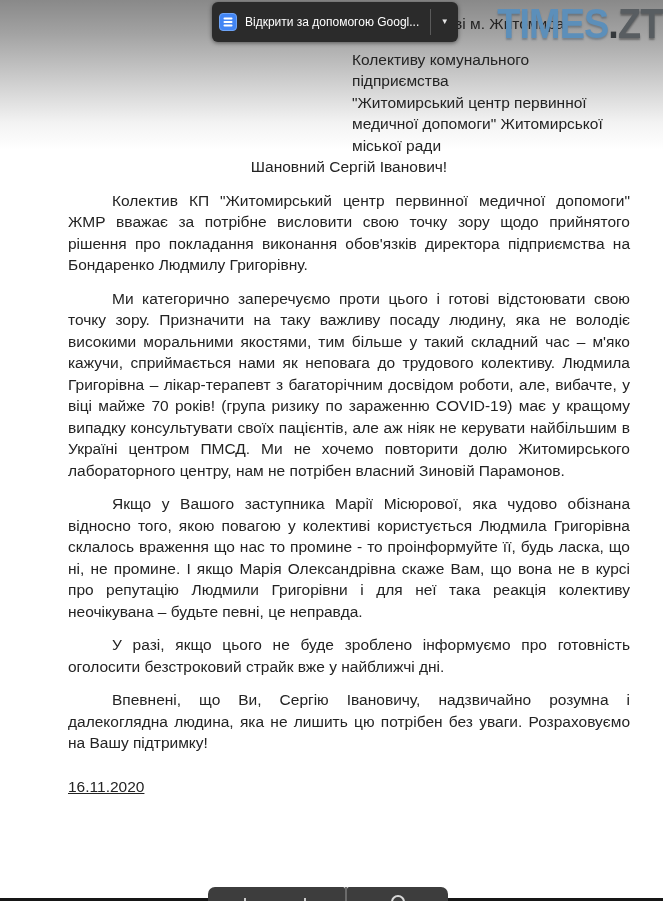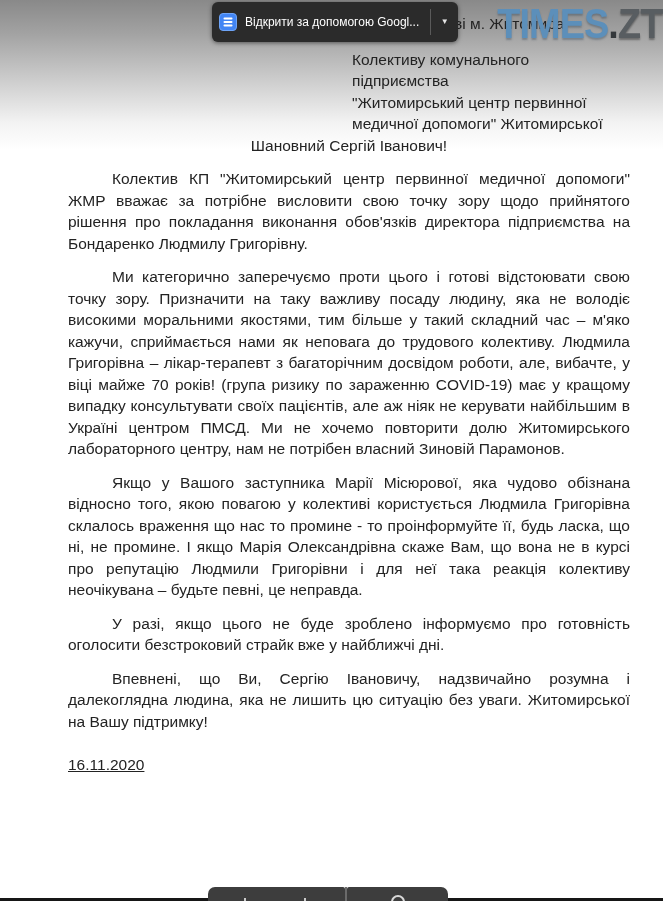--- a/index.html
+++ b/index.html
@@ -101,29 +101,30 @@
   <div class="page-content">
 
     <div class="recipient-block">
       <div>Міському голові м. Житомира</div>
     </div>
 
     <div class="org-block">
       <div>Колективу комунального підприємства</div>
       <div>"Житомирський центр первинної</div>
       <div>медичної допомоги" Житомирської</div>
+      <div>міської ради</div>
     </div>
 
     <div class="salutation">Шановний Сергій Іванович!</div>
 
     <p class="para">Колектив КП "Житомирський центр первинної медичної допомоги" ЖМР вважає за потрібне висловити свою точку зору щодо прийнятого рішення про покладання виконання обов'язків директора підприємства на Бондаренко Людмилу Григорівну.</p>
     <p class="para">Ми категорично заперечуємо проти цього і готові відстоювати свою точку зору. Призначити на таку важливу посаду людину, яка не володіє високими моральними якостями, тим більше у такий складний час – м'яко кажучи, сприймається нами як неповага до трудового колективу. Людмила Григорівна – лікар-терапевт з багаторічним досвідом роботи, але, вибачте, у віці майже 70 років! (група ризику по зараженню COVID-19) має у кращому випадку консультувати своїх пацієнтів, але аж ніяк не керувати найбільшим в Україні центром ПМСД. Ми не хочемо повторити долю Житомирського лабораторного центру, нам не потрібен власний Зиновій Парамонов.</p>
     <p class="para">Якщо у Вашого заступника Марії Місюрової, яка чудово обізнана відносно того, якою повагою у колективі користується Людмила Григорівна склалось враження що нас то промине - то проінформуйте її, будь ласка, що ні, не промине. І якщо Марія Олександрівна скаже Вам, що вона не в курсі про репутацію Людмили Григорівни і для неї така реакція колективу неочікувана – будьте певні, це неправда.</p>
     <p class="para">У разі, якщо цього не буде зроблено інформуємо про готовність оголосити безстроковий страйк вже у найближчі дні.</p>
-    <p class="para">Впевнені, що Ви, Сергію Івановичу, надзвичайно розумна і далекоглядна людина, яка не лишить цю ситуацію без уваги. Житомирської на Вашу підтримку!</p>
+    <p class="para">Впевнені, що Ви, Сергію Івановичу, надзвичайно розумна і далекоглядна людина, яка не лишить цю потрібен без уваги. Розраховуємо на Вашу підтримку!</p>
 
     <div class="letter-date">16.11.2020</div>
 
   </div>
 
   <div class="bottom-line"></div>
 
   <div class="bottom-toolbar">
     <div class="bt-seg bt-left">
       <span class="glyph-dash g1"></span>

